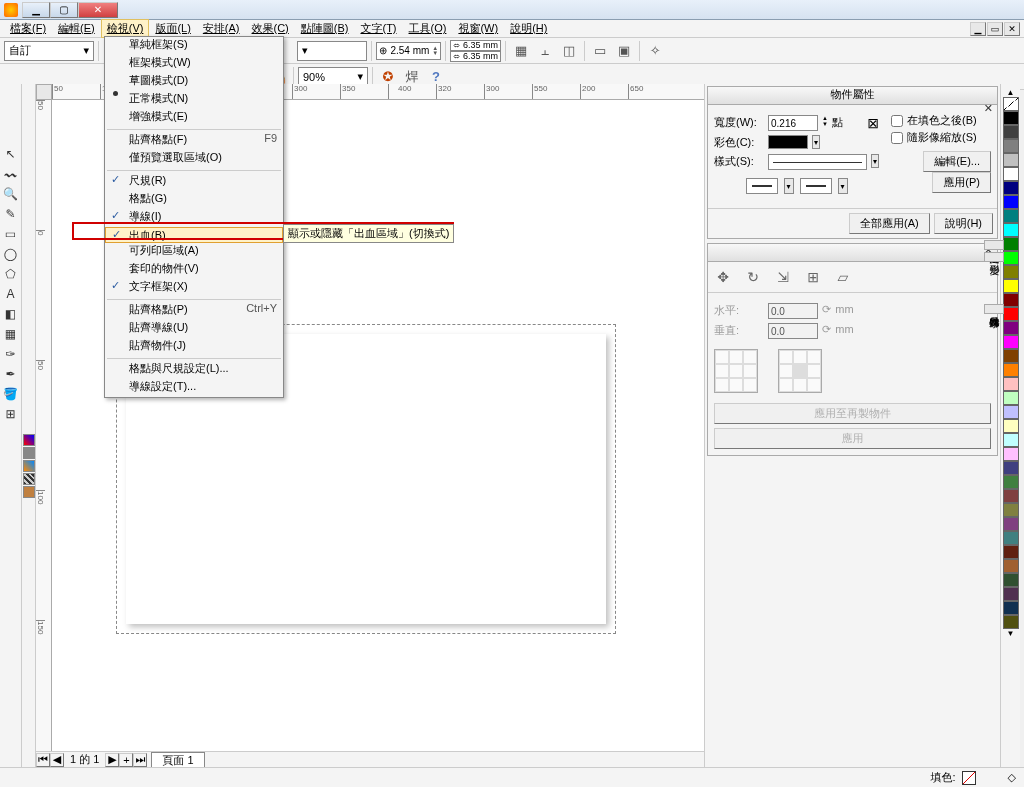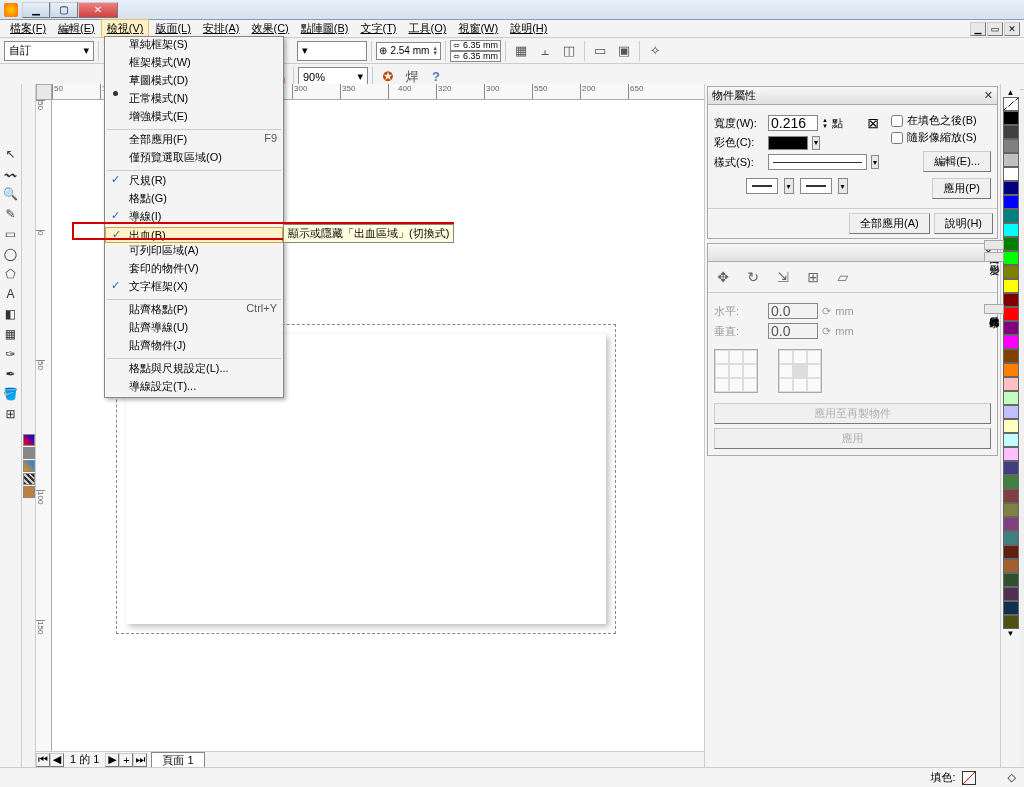--- a/index.html
+++ b/index.html
@@ -48,29 +48,29 @@
 .fish svg { display:block; margin:0 auto;}
 .fish .caption { color:#777; font-size:13px; letter-spacing:2px; margin-top:4px; font-family: monospace;}
 
 .pager { position:absolute; bottom:0; left:0; right:0; height:16px; background:#f4f4f4; border-top:1px solid #ccc; display:flex; align-items:center; font-size:10px;}
 .pager .nav { border:1px outset #ccc; width:14px; height:14px; display:flex; align-items:center;justify-content:center;}
 .pager .tab { border:1px solid #888; border-bottom:none; padding:0 10px; background:#fff; margin-left:4px;}
 
 .right-area { width:320px; display:flex; }
 .dockers { width: 296px; background:#f4f4f4; border-left:1px solid #ccc; display:flex; flex-direction:column; }
 .docker { border:1px solid #aaa; margin:2px; background:#f4f4f4;}
-.docker .hd { background: linear-gradient(to bottom,#f8f8f8,#e0e0e0); height:18px; display:flex; align-items:center; padding:0 4px; border-bottom:1px solid #aaa;}
+.docker .hd { background: linear-gradient(to bottom,#f8f8f8,#e0e0e0); height:18px; display:flex; align-items:center; padding:0 4px; border-bottom:1px solid #aaa;flex-direction:column;}
 .docker .hd .x { margin-left:auto; font-size:11px; color:#333;}
 .docker .body { padding:6px; }
 .tabs { display:flex; gap:0; margin-bottom:6px;}
 .tabs .tab { padding:2px 10px; border:1px solid #aaa; background:#e8e8e8; font-size:11px;}
 .tabs .tab.active { background:#fff; border-bottom:1px solid #fff;}
-.field-row { display:flex; align-items:center; gap:4px; margin:4px 0;}
+.field-row { display:flex; align-items:flex-start; gap:4px; margin:4px 0;}
 .field-row label { min-width:50px;}
-.field-row input[type=text] { border:1px solid #888; height:16px; padding:0 2px; width:50px; font-size:14px;}
+.field-row input[type=text] { border:1px solid #888; height:16px; padding:0 2px; width:50px; font-size:10px;}
 .field-row .swatch-btn { width:40px; height:14px; background:#000; border:1px solid #888;}
 .field-row .dd { width:8px; height:14px; border:1px solid #888; background:#e8e8e8; font-size:8px; display:flex;align-items:center;justify-content:center;}
 .btn { border:1px outset #ccc; background:#f0f0f0; padding:2px 10px; font-size:11px;}
 .docker .footer { display:flex; justify-content:flex-end; gap:4px; padding:4px; border-top:1px solid #ccc;}
 
 .xform-bar { display:flex; gap:8px; padding:4px; border-bottom:1px solid #ccc;}
 .xform-bar .ico { width:22px; height:22px; border:1px solid transparent; display:flex;align-items:center;justify-content:center; font-size:14px; color:#666;}
 
 .color-palette-right { width:20px; background:#f4f4f4; border-left:1px solid #ccc; display:flex; flex-direction:column; align-items:center; padding-top:4px; gap:0;}
 .color-palette-right .sw { width:16px; height:14px; border:1px solid #666;}
@@ -196,21 +196,21 @@
     </div>
     <div class="mitem">
       <span class="bullet"></span>
       <span>正常模式(N)</span>
     </div>
     <div class="mitem">
       <span>增強模式(E)</span>
     </div>
     <div class="msep"></div>
     <div class="mitem">
-      <span>全部應用(F)</span>
+      <span>貼齊格點(F)</span>
       <span class="sc">F9</span>
     </div>
     <div class="mitem">
       <span>僅預覽選取區域(O)</span>
     </div>
     <div class="msep"></div>
     <div class="mitem">
       <span class="chk">✓</span>
       <span>尺規(R)</span>
     </div>
@@ -366,21 +366,21 @@
           <div style="width:100px">
             <div class="chk-row">
                   <input type="checkbox" style="">
                   <span>在填色之後(B)</span>
                 </div>
             <div class="chk-row">
                   <input type="checkbox" style="">
                   <span>隨影像縮放(S)</span>
                 </div>
             <div style="text-align:right;margin-top:6px"><button class="btn">編輯(E)...</button></div>
-            <div style="text-align:right;margin-top:6px"><button class="btn">應用(P)</button></div>
+            <div style="text-align:right;"><button class="btn">應用(P)</button></div>
           </div>
         </div>
       </div>
       <div class="footer">
         <button class="btn">全部應用(A)</button>
         <button class="btn">說明(H)</button>
       </div>
     </div>
 
     <div class="docker">

